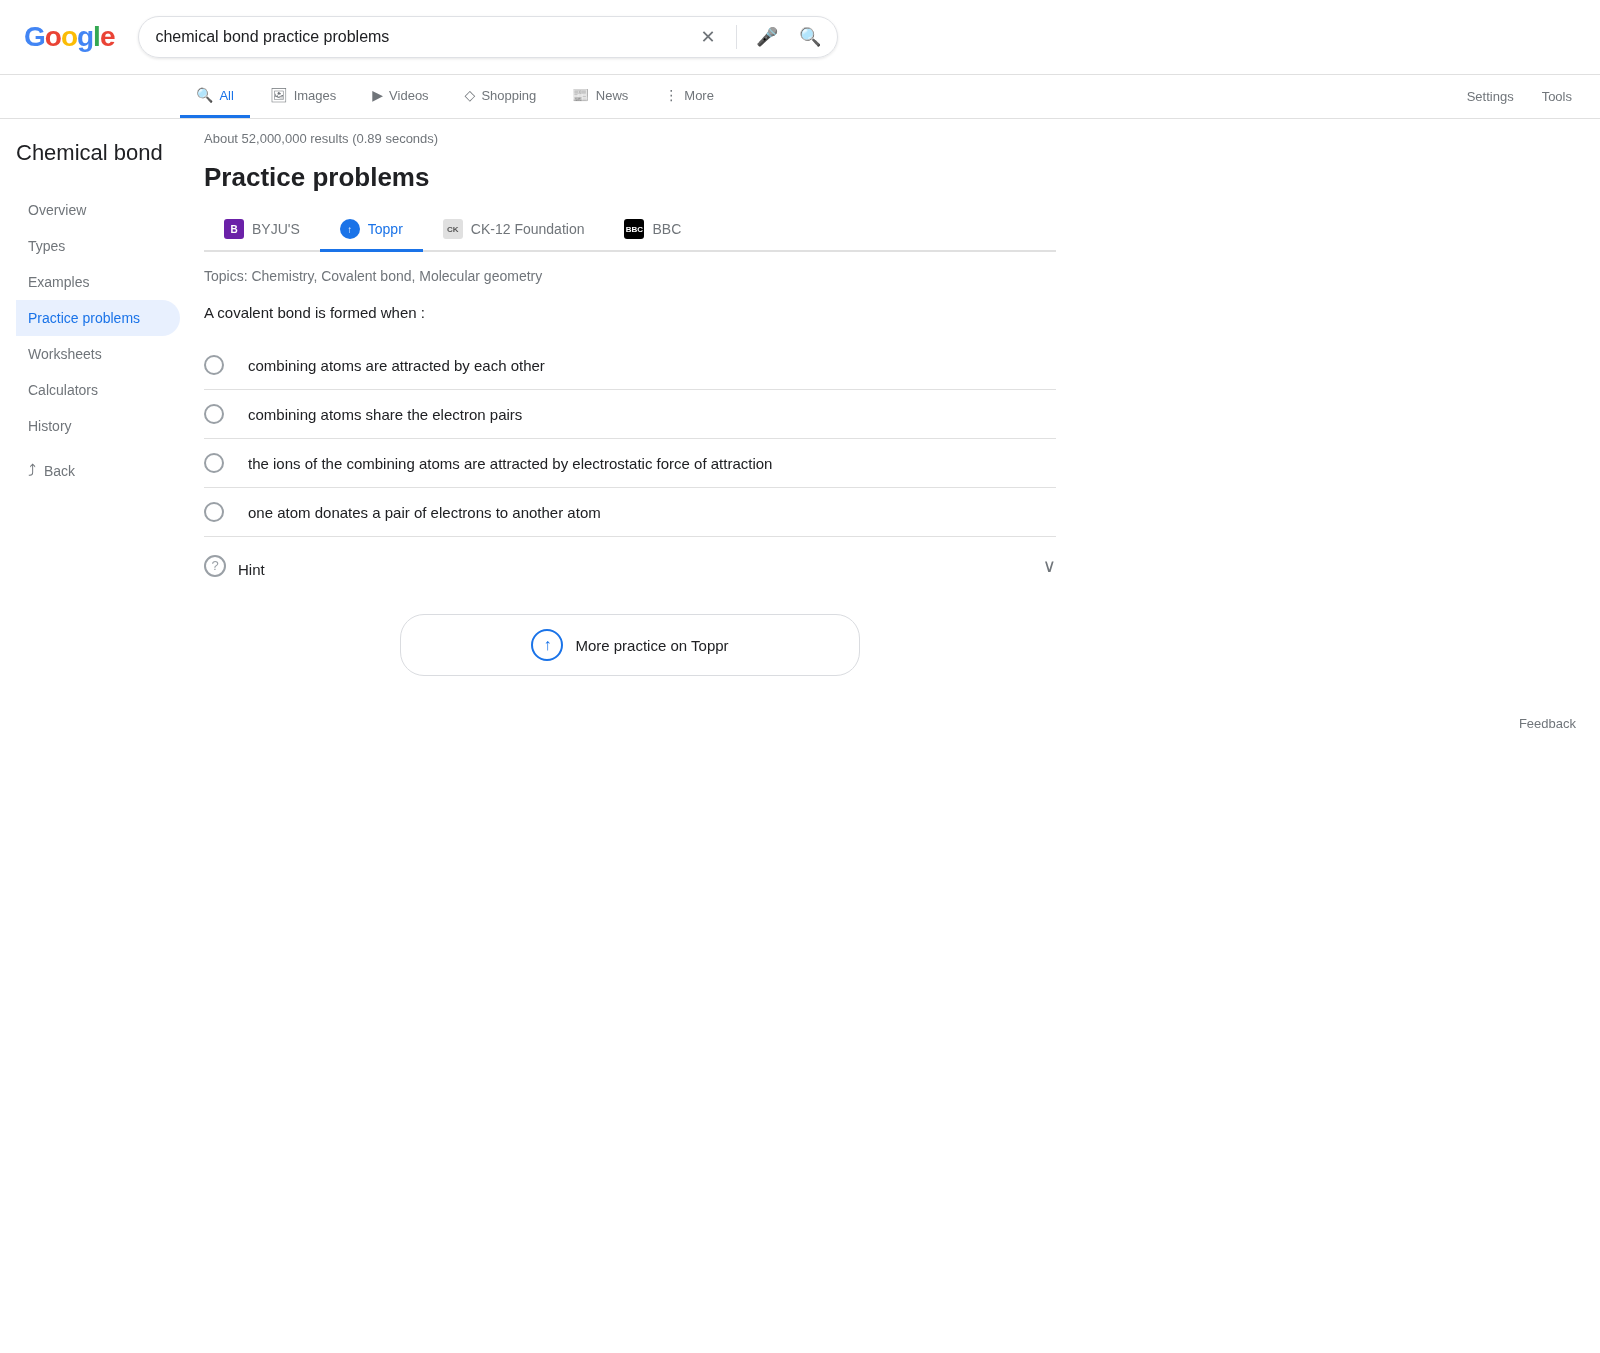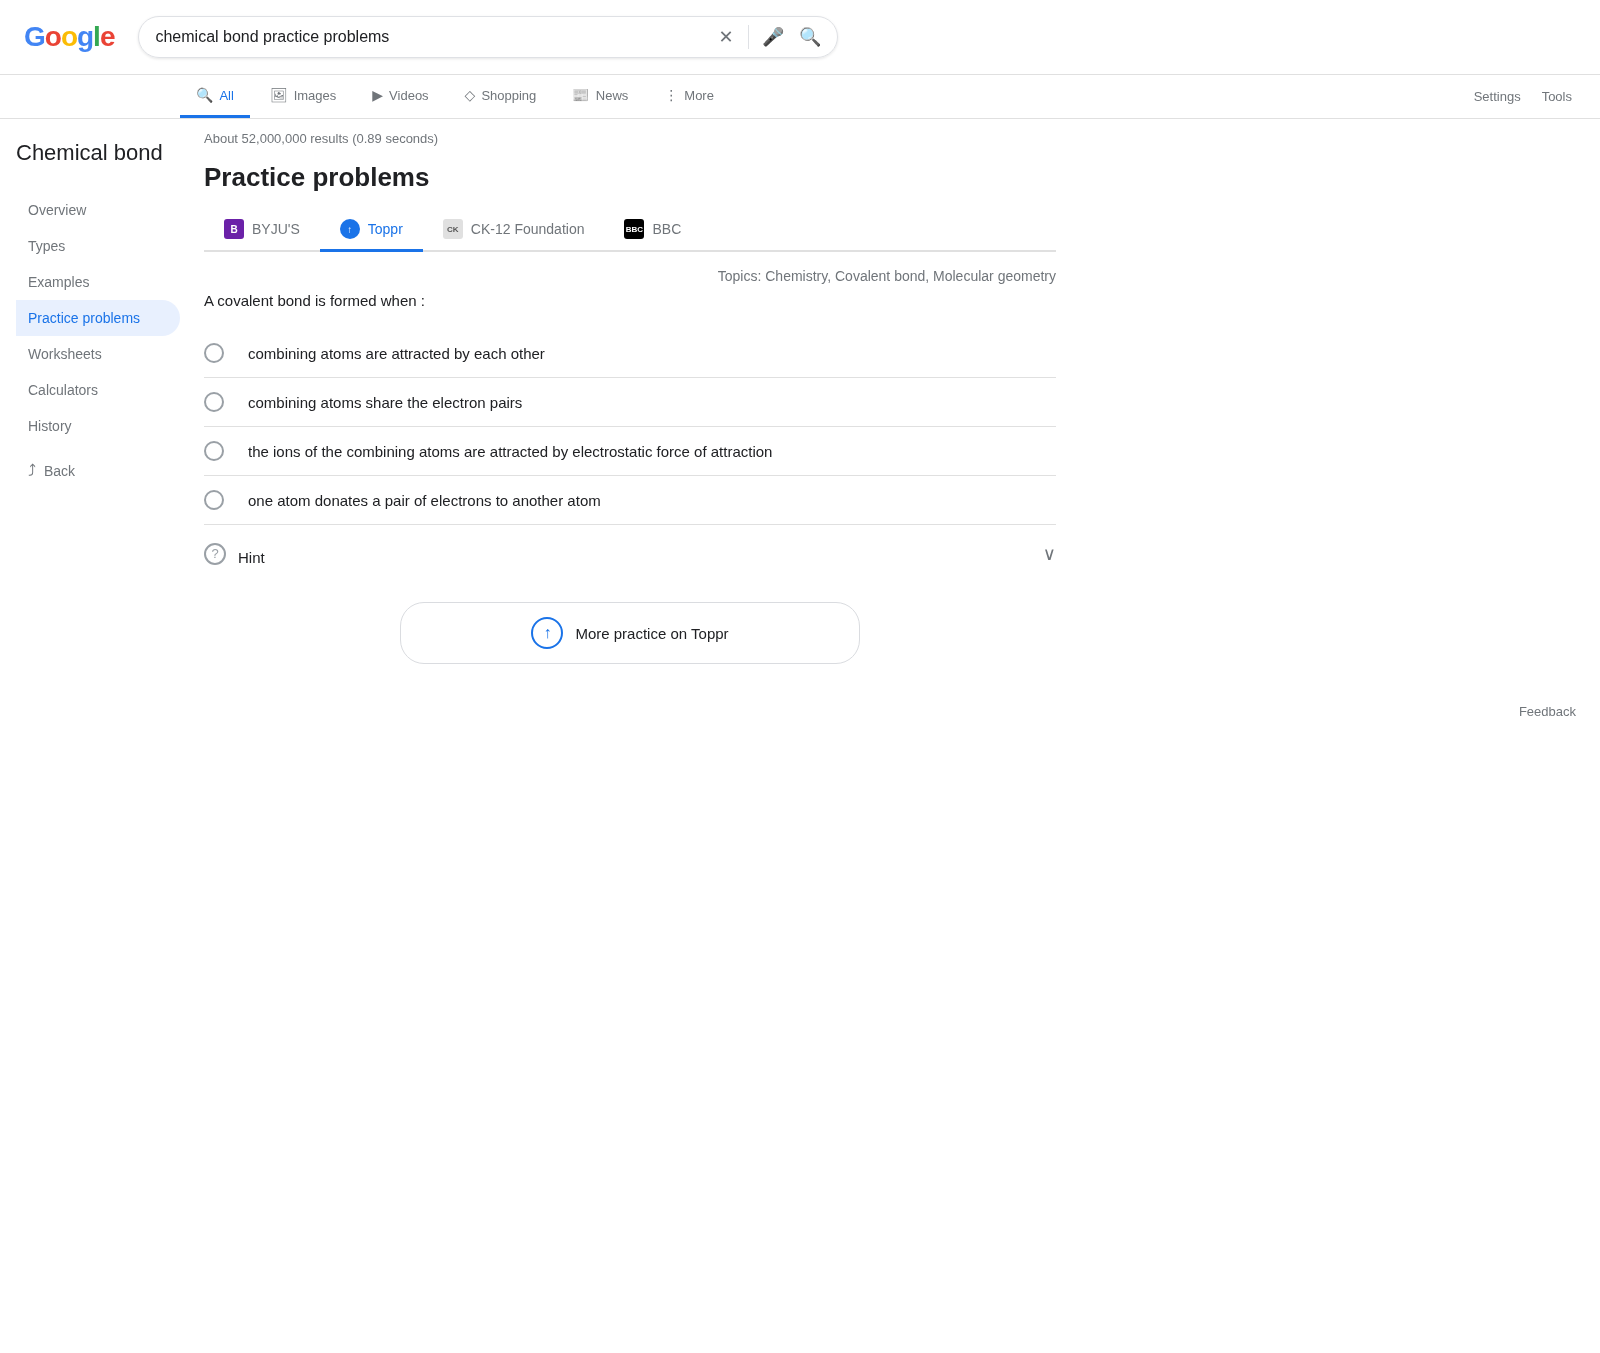--- a/index.html
+++ b/index.html
@@ -8,33 +8,33 @@
     
     .header { display: flex; align-items: center; padding: 16px 24px; gap: 16px; border-bottom: 1px solid #e0e0e0; }
     .google-logo { font-size: 28px; font-weight: bold; letter-spacing: -1px; margin-right: 8px; }
     .logo-G { color: #4285F4; }
     .logo-o1 { color: #EA4335; }
     .logo-o2 { color: #FBBC05; }
     .logo-g { color: #4285F4; }
     .logo-l { color: #34A853; }
     .logo-e { color: #EA4335; }
 
-    .search-bar { display: flex; align-items: center; border: 1px solid #dfe1e5; border-radius: 24px; padding: 8px 16px; flex: 1; max-width: 700px; gap: 14px; box-shadow: 0 1px 3px rgba(0,0,0,0.1); }
+    .search-bar { display: flex; align-items: center; border: 1px solid #dfe1e5; border-radius: 24px; padding: 8px 16px; flex: 1; max-width: 700px; gap: 20px; box-shadow: 0 1px 3px rgba(0,0,0,0.1); }
     .search-input { border: none; outline: none; flex: 1; font-size: 16px; color: #202124; }
     .search-icon-btn { background: none; border: none; cursor: pointer; color: #4285F4; font-size: 18px; }
     .mic-icon { color: #4285F4; font-size: 18px; }
     .clear-icon { color: #70757a; font-size: 18px; cursor: pointer; }
     .divider-v { width: 1px; height: 24px; background: #dfe1e5; }
 
     
     .nav-tabs { display: flex; align-items: center; padding: 0 24px 0 180px; border-bottom: 1px solid #e0e0e0; gap: 4px; }
     .nav-tab { display: flex; align-items: center; gap: 6px; padding: 12px 16px; font-size: 13px; color: #70757a; cursor: pointer; border-bottom: 3px solid transparent; white-space: nowrap; text-decoration: none; }
     .nav-tab.active { color: #1a73e8; border-bottom: 3px solid #1a73e8; }
     .nav-tab-icon { font-size: 14px; }
-    .nav-settings { margin-left: auto; display: flex; gap: 13px; }
+    .nav-settings { margin-left: auto; display: flex; gap: 20px; }
     .nav-settings span { font-size: 13px; color: #70757a; cursor: pointer; padding: 12px 4px; }
 
     
     .main { display: flex; padding: 0; }
 
     
     .sidebar { width: 180px; padding: 20px 16px; flex-shrink: 0; }
     .sidebar-title { font-size: 22px; font-weight: normal; color: #202124; margin-bottom: 24px; line-height: 1.3; }
     .sidebar-item { padding: 10px 12px; font-size: 14px; color: #70757a; cursor: pointer; border-radius: 0 24px 24px 0; margin-right: -16px; }
     .sidebar-item.active { background: #e8f0fe; color: #1a73e8; font-weight: 500; }
@@ -50,21 +50,21 @@
     .source-tabs { display: flex; align-items: center; gap: 0; margin-bottom: 16px; border-bottom: 2px solid #e0e0e0; }
     .source-tab { display: flex; align-items: center; gap: 8px; padding: 10px 20px; font-size: 14px; color: #70757a; cursor: pointer; border-bottom: 3px solid transparent; margin-bottom: -2px; white-space: nowrap; }
     .source-tab.active { color: #1a73e8; border-bottom: 3px solid #1a73e8; }
     .source-logo { width: 20px; height: 20px; border-radius: 3px; display: inline-flex; align-items: center; justify-content: center; font-size: 10px; font-weight: bold; }
     .byju-logo { background: #6b21a8; color: #fff; }
     .toppr-logo { background: #1a73e8; color: #fff; border-radius: 50%; }
     .ck12-logo { background: #e0e0e0; color: #555; font-size: 8px; }
     .bbc-logo { background: #000; color: #fff; font-size: 8px; padding: 2px; }
 
     
-    .topics { font-size: 14px; color: #70757a; margin-bottom: 8px; text-align: right; }
+    .topics { font-size: 14px; color: #70757a; margin-bottom: 20px; }
 
     
     .question { font-size: 15px; color: #202124; margin-bottom: 20px; font-weight: 400; }
 
     
     .option { display: flex; align-items: center; gap: 24px; padding: 14px 0; border-top: 1px solid #e0e0e0; font-size: 15px; color: #202124; cursor: pointer; }
     .option:first-child { border-top: none; }
     .radio-circle { width: 20px; height: 20px; border: 2px solid #9aa0a6; border-radius: 50%; flex-shrink: 0; }
 
     

